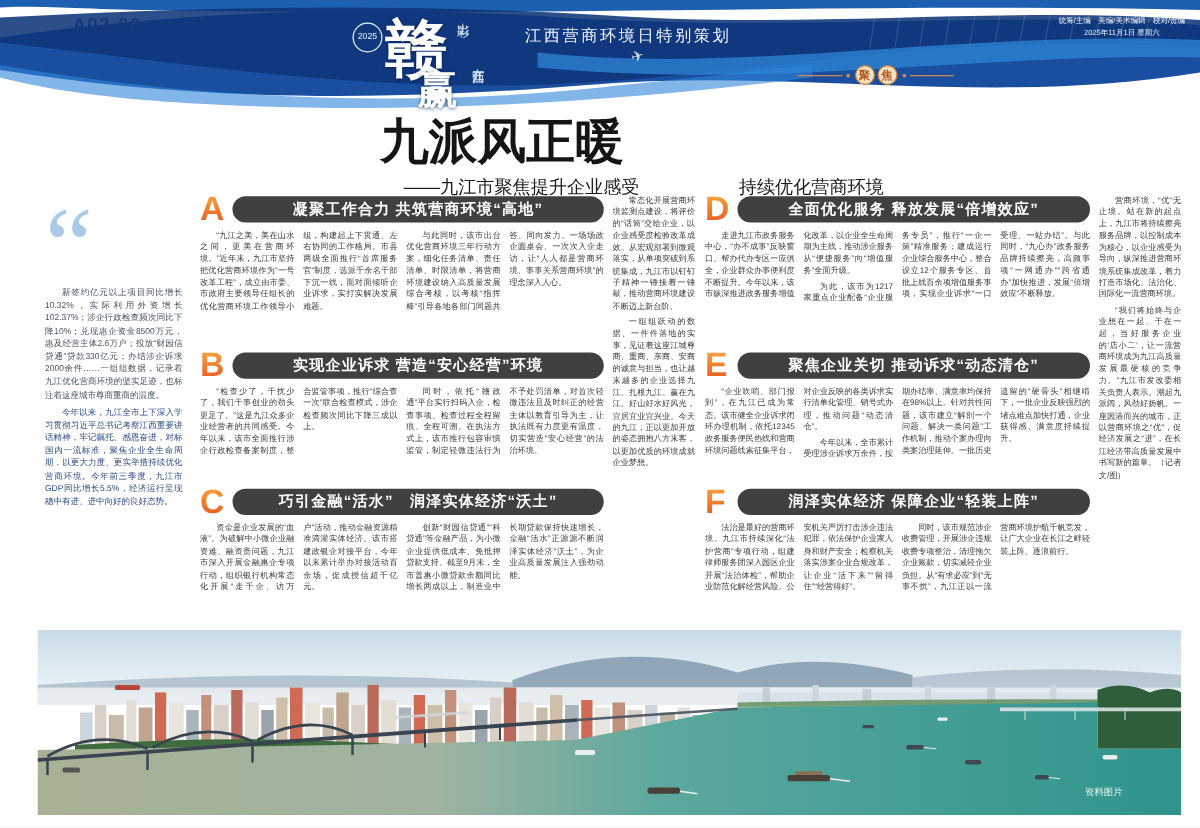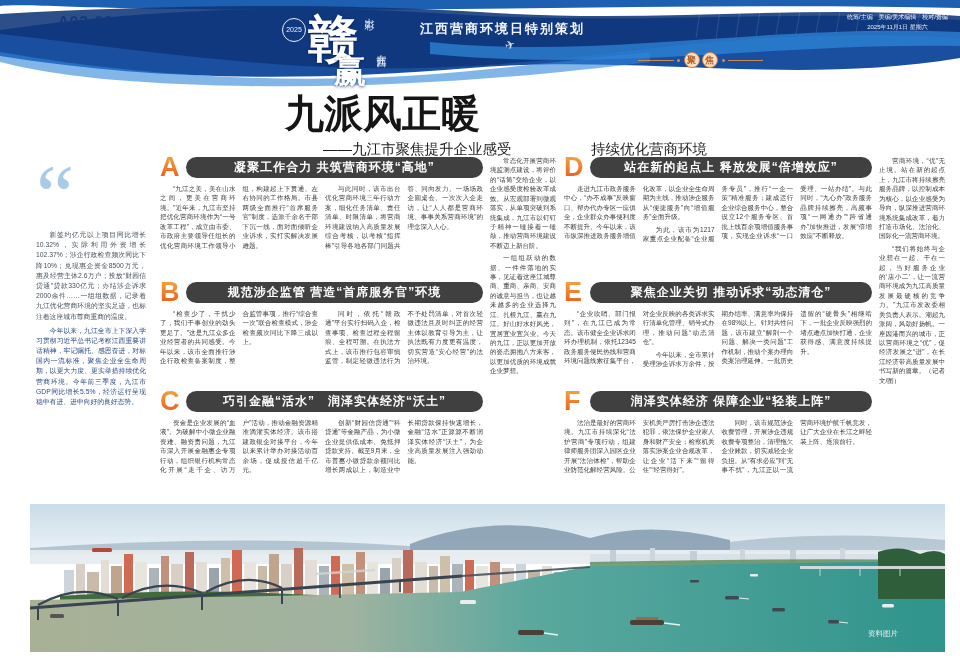--- a/index.html
+++ b/index.html
@@ -11,31 +11,31 @@
   }
   
   .banner { position:absolute; left:0; top:0; width:960px; height:92px; }
   .page-num { position:absolute; left:58px; top:12px; font-size:15px; font-weight:bold; color:#15387c; letter-spacing:1px; z-index:5; }
   .logo { position:absolute; left:282px; top:6px; width:130px; height:84px; color:#fff; z-index:6; }
   .logo-seal { position:absolute; left:0; top:12px; width:24px; height:24px; border:1.5px solid #e8f1fa; border-radius:50%; font-size:7px; line-height:1.2; display:flex; flex-direction:column; align-items:center; justify-content:center; color:#eaf3fc; }
   .logo-gan  { position:absolute; left:26px; top:0; font-size:50px; font-weight:900; font-family:"Liberation Serif","DejaVu Serif",serif; text-shadow:0 1px 3px rgba(0,20,70,.6); }
   .logo-chucai { position:absolute; left:80px; top:4px; writing-mode:vertical-rl; font-size:10px; letter-spacing:2px; color:#dcebfa; }
   .logo-ying { position:absolute; left:52px; top:44px; font-size:32px; font-weight:900; font-family:"Liberation Serif","DejaVu Serif",serif; text-shadow:0 1px 3px rgba(0,20,70,.6); }
   .logo-zjx  { position:absolute; left:92px; top:40px; writing-mode:vertical-rl; font-size:10px; letter-spacing:2px; color:#dcebfa; }
-  .series-title { position:absolute; left:420px; top:20px; font-size:13px; font-weight:bold; color:#f2f7fd; letter-spacing:2px; z-index:6; }
+  .series-title { position:absolute; left:420px; top:20px; font-size:13px; font-weight:normal; color:#f2f7fd; letter-spacing:2px; z-index:6; }
   .plane-icon { position:absolute; left:505px; top:38px; font-size:12px; color:rgba(255,255,255,.8); transform:rotate(-18deg); z-index:6; }
   .credits { position:absolute; right:12px; top:13px; text-align:center; font-size:6px; color:#eaf3fc; line-height:1.6; z-index:6; }
   
   .focus-badge { position:absolute; left:638px; top:52px; width:125px; display:flex; align-items:center; z-index:5; }
   .fb-line { flex:1; height:1px; background:#cf8a4e; position:relative; }
   .fb-dot { width:3px; height:3px; border-radius:50%; background:#cf8a4e; margin:0 3px; }
   .fb-circle { width:16px; height:16px; border:1px solid #d2813c; border-radius:50%; background:#f7dfc4; color:#b35a1e; font-size:9px; font-weight:bold; display:flex; align-items:center; justify-content:center; margin:0 1px; }
   
   .headline { position:absolute; left:285px; top:94px; width:460px; z-index:4; }
-  .headline-row { display:flex; justify-content:space-between; font-family:"Liberation Serif","DejaVu Serif",serif; font-weight:900; font-size:39px; color:#151515; line-height:1.05; }
+  .headline-row { display:flex; justify-content:space-between; font-family:"Liberation Serif","DejaVu Serif",serif; font-weight:900; font-size:39px; color:#151515; line-height:1.05;margin-left:19px; }
   .subhead-row { display:flex; margin-top:5px; font-size:14.5px; color:#1c1c1c;justify-content:center; }
   .subhead-row .s-left { width:268px; }
   
   .content { position:absolute; left:30px; top:156px; width:915px; height:346px; display:flex; }
   
   .quote-panel { width:122px; margin-right:8px; padding:8px 6px 0 6px; }
   .quote-mark { font-family:"Liberation Serif","DejaVu Serif",serif; font-size:86px; line-height:.75; color:#a9cbe7; height:66px; }
   .quote-panel p { font-size:6.8px; line-height:1.5; text-align:justify; text-indent:2em; color:#46505c; margin-bottom:4px; }
   .quote-panel p.q2 { color:#2c4a86; }
   
@@ -138,21 +138,21 @@
             <div class="sec-pill">凝聚工作合力 共筑营商环境“高地”</div>
           </div>
           <div class="sec-body cols4 h-a">
             <p>“九江之美，美在山水之间，更美在营商环境。”近年来，九江市坚持把优化营商环境作为“一号改革工程”，成立由市委、市政府主要领导任组长的优化营商环境工作领导小组，构建起上下贯通、左右协同的工作格局。市县两级全面推行“首席服务官”制度，选派千余名干部下沉一线，面对面倾听企业诉求，实打实解决发展难题。</p>
             <p>与此同时，该市出台优化营商环境三年行动方案，细化任务清单、责任清单、时限清单，将营商环境建设纳入高质量发展综合考核，以考核“指挥棒”引导各地各部门同题共答、同向发力。一场场政企圆桌会、一次次入企走访，让“人人都是营商环境、事事关系营商环境”的理念深入人心。</p>
           </div>
         </div>
         <div class="section">
           <div class="sec-head">
             <div class="sec-letter">B</div>
-            <div class="sec-pill">规范涉企监管 营造“首席服务官”环境</div>
+            <div class="sec-pill">实现企业诉求 营造“安心经营”环境</div>
           </div>
           <div class="sec-body cols4 h-b">
             <p>“检查少了，干扰少了，我们干事创业的劲头更足了。”这是九江众多企业经营者的共同感受。今年以来，该市全面推行涉企行政检查备案制度，整合监管事项，推行“综合查一次”联合检查模式，涉企检查频次同比下降三成以上。</p>
             <p>同时，依托“赣政通”平台实行扫码入企，检查事项、检查过程全程留痕、全程可溯。在执法方式上，该市推行包容审慎监管，制定轻微违法行为不予处罚清单，对首次轻微违法且及时纠正的经营主体以教育引导为主，让执法既有力度更有温度，切实营造“安心经营”的法治环境。</p>
           </div>
         </div>
         <div class="section">
           <div class="sec-head">
             <div class="sec-letter">C</div>
             <div class="sec-pill">巧引金融“活水”　润泽实体经济“沃土”</div>
@@ -167,21 +167,21 @@
         <p>常态化开展营商环境监测点建设，将评价的“话筒”交给企业，以企业感受度检验改革成效。从宏观部署到微观落实，从单项突破到系统集成，九江市以钉钉子精神一锤接着一锤敲，推动营商环境建设不断迈上新台阶。</p>
         <p>一组组跃动的数据、一件件落地的实事，见证着这座江城尊商、重商、亲商、安商的诚意与担当，也让越来越多的企业选择九江、扎根九江、赢在九江。好山好水好风光，宜居宜业宜兴业。今天的九江，正以更加开放的姿态拥抱八方来客，以更加优质的环境成就企业梦想。</p>
       </div>
     </div>
 
     <div class="half half-right">
       <div class="half-main">
         <div class="section">
           <div class="sec-head">
             <div class="sec-letter">D</div>
-            <div class="sec-pill">站在新的起点上 释放发展“倍增效应”</div>
+            <div class="sec-pill">全面优化服务 释放发展“倍增效应”</div>
           </div>
           <div class="sec-body cols4 h-a">
             <p>走进九江市政务服务中心，“办不成事”反映窗口、帮办代办专区一应俱全，企业群众办事便利度不断提升。今年以来，该市纵深推进政务服务增值化改革，以企业全生命周期为主线，推动涉企服务从“便捷服务”向“增值服务”全面升级。</p>
             <p>为此，该市为1217家重点企业配备“企业服务专员”，推行“一企一策”精准服务；建成运行企业综合服务中心，整合设立12个服务专区、首批上线百余项增值服务事项，实现企业诉求“一口受理、一站办结”。与此同时，“九心办”政务服务品牌持续擦亮，高频事项“一网通办”“跨省通办”加快推进，发展“倍增效应”不断释放。</p>
           </div>
         </div>
         <div class="section">
           <div class="sec-head">
             <div class="sec-letter">E</div>
             <div class="sec-pill">聚焦企业关切 推动诉求“动态清仓”</div>

